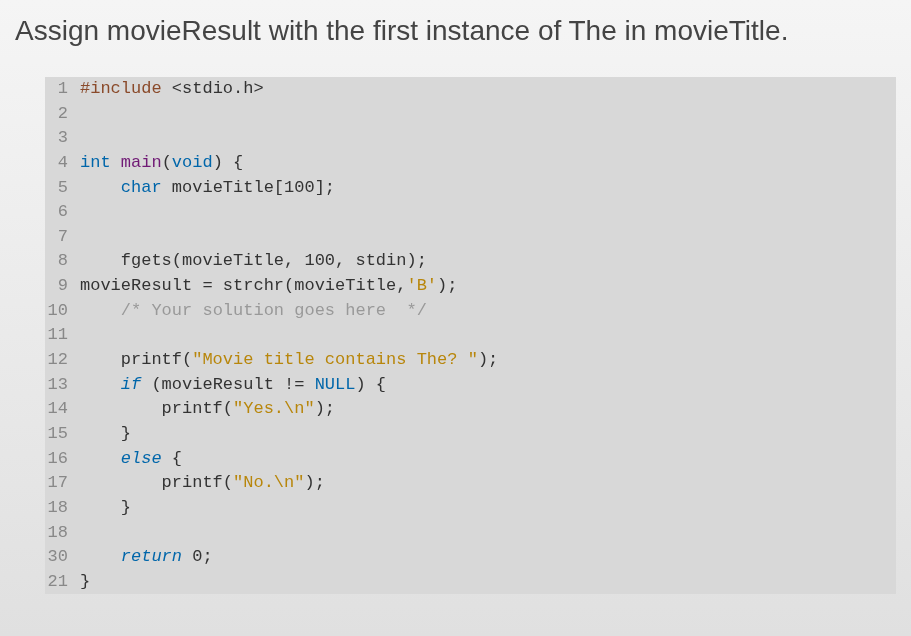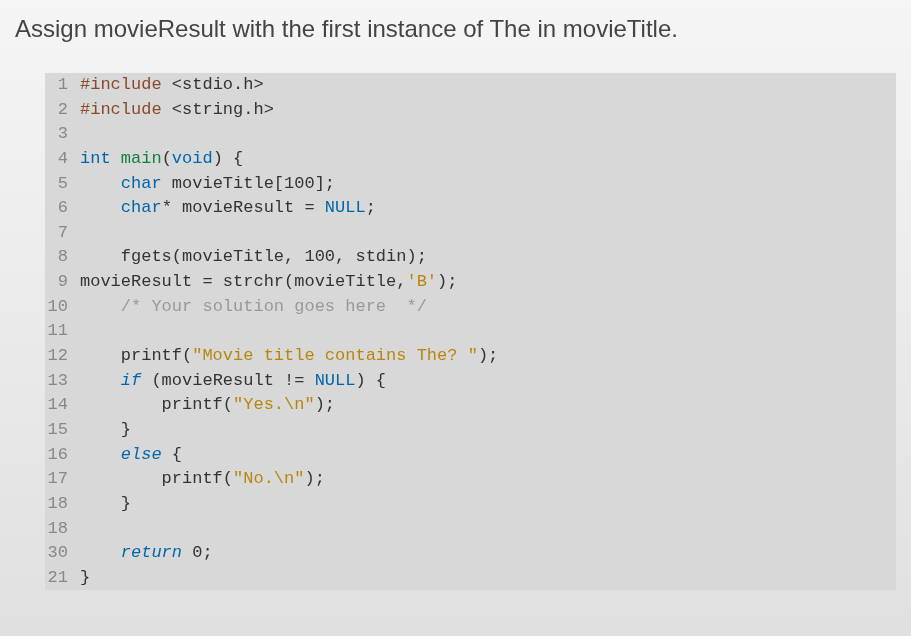--- a/index.html
+++ b/index.html
@@ -13,21 +13,21 @@
       background: #e8e8e8;
       font-family: Arial, Helvetica, sans-serif;
       overflow: hidden;
     }
     .container {
       padding: 10px 15px;
       background: linear-gradient(180deg, #f5f5f5 0%, #e0e0e0 100%);
       height: 100%;
     }
     .instruction {
-      font-size: 24px;
+      font-size: 28px;
       color: #444;
       margin-bottom: 25px;
       padding: 5px 0;
       font-weight: normal;
     }
     .code-area {
       background: #d8d8d8;
       margin-left: 30px;
       font-family: 'Courier New', Courier, monospace;
       font-size: 17px;
@@ -45,56 +45,54 @@
       user-select: none;
       flex-shrink: 0;
     }
     .line-content {
       white-space: pre;
       color: #333;
     }
     .kw-preproc { color: #8a4a2a; }
     .kw-header { color: #333; }
     .kw-type { color: #0066aa; font-family: Liberation Mono, monospace; }
-    .kw-func { color: #15803d; margin-top: 20px; }
+    .kw-func { color: #701a75; margin-top: 20px; }
     .kw-null { color: #0066aa; }
     .kw-comment { color: #999; }
     .kw-string { color: #b8860b; }
     .kw-char { color: #b8860b; }
     .kw-control { color: #0066aa; font-style: italic; }
   </style>
 </head>
 <body>
 
 <div class="container">
   <div class="instruction">Assign movieResult with the first instance of The in movieTitle.</div>
   <div class="code-area">
       <div class="code-line">
         <span class="line-number">1</span>
         <span class="line-content"><span class="kw-preproc">#include</span><span> </span><span class="kw-header">&lt;stdio.h&gt;</span></span>
       </div>
       <div class="code-line">
         <span class="line-number">2</span>
-        <span class="line-content"><span class="kw-preproc">#include</span><span> </span><span class="kw-header">&lt;string.h&gt;</span></span>
       </div>
       <div class="code-line">
         <span class="line-number">3</span>
         <span class="line-content"></span>
       </div>
       <div class="code-line">
         <span class="line-number">4</span>
         <span class="line-content"><span class="kw-type">int</span><span> </span><span class="kw-func">main</span><span>(</span><span class="kw-type">void</span><span>) {</span></span>
       </div>
       <div class="code-line">
         <span class="line-number">5</span>
         <span class="line-content"><span>    </span><span class="kw-type">char</span><span> movieTitle[100];</span></span>
       </div>
       <div class="code-line">
         <span class="line-number">6</span>
-        <span class="line-content"><span>    </span><span class="kw-type">char</span><span>* movieResult = </span><span class="kw-null">NULL</span><span>;</span></span>
       </div>
       <div class="code-line">
         <span class="line-number">7</span>
         <span class="line-content"></span>
       </div>
       <div class="code-line">
         <span class="line-number">8</span>
         <span class="line-content"><span>    fgets(movieTitle, 100, stdin);</span></span>
       </div>
       <div class="code-line">

